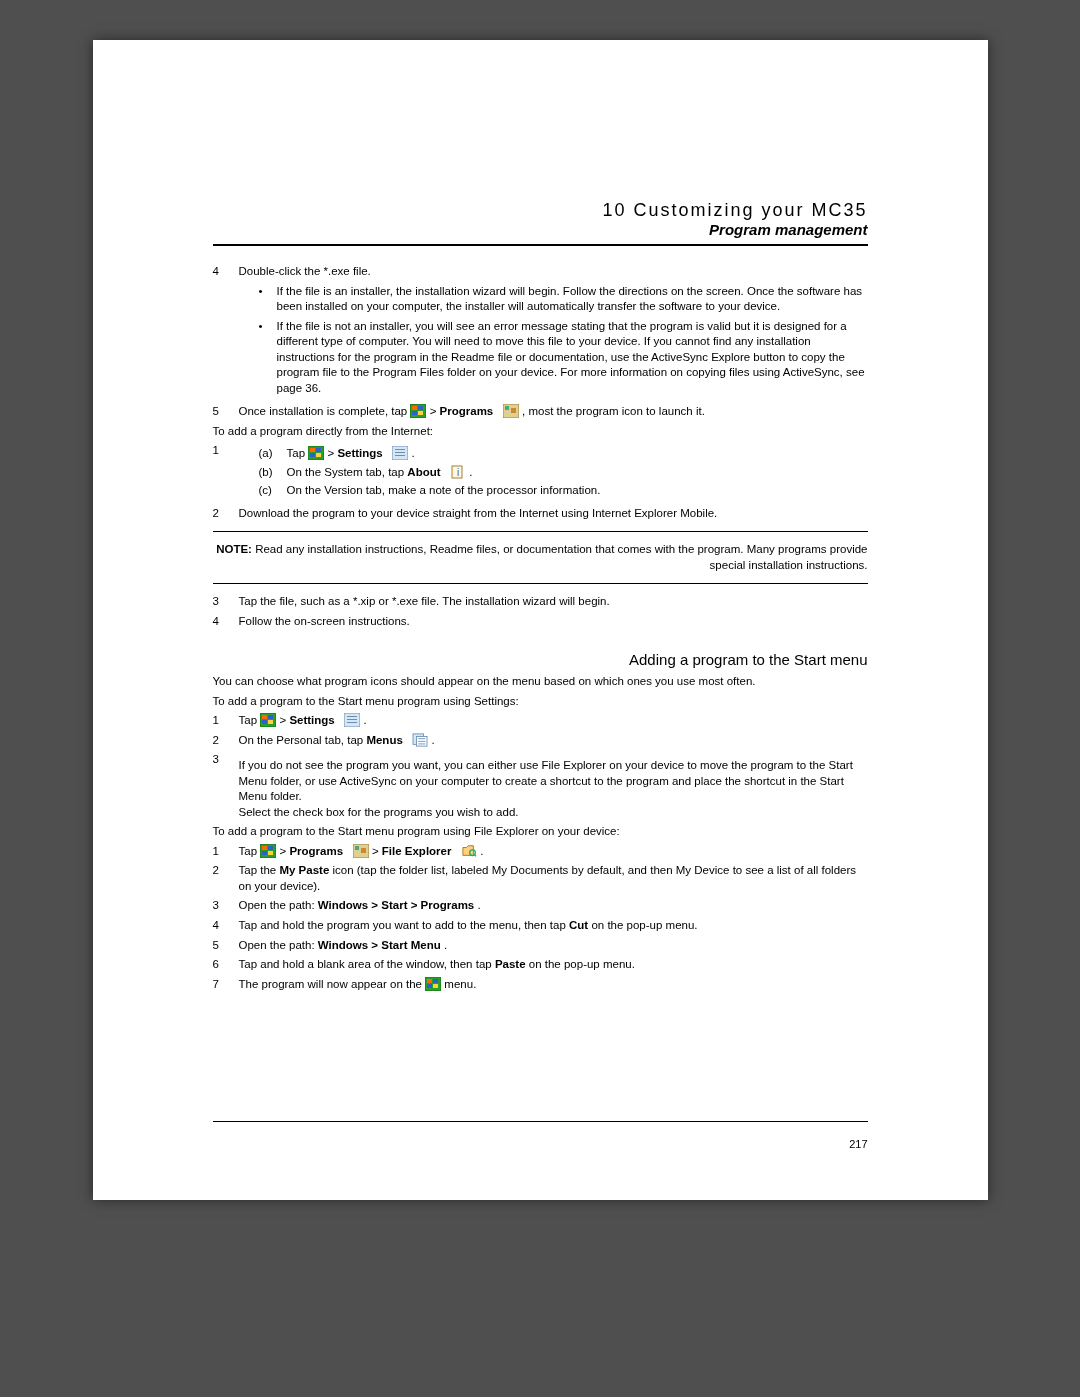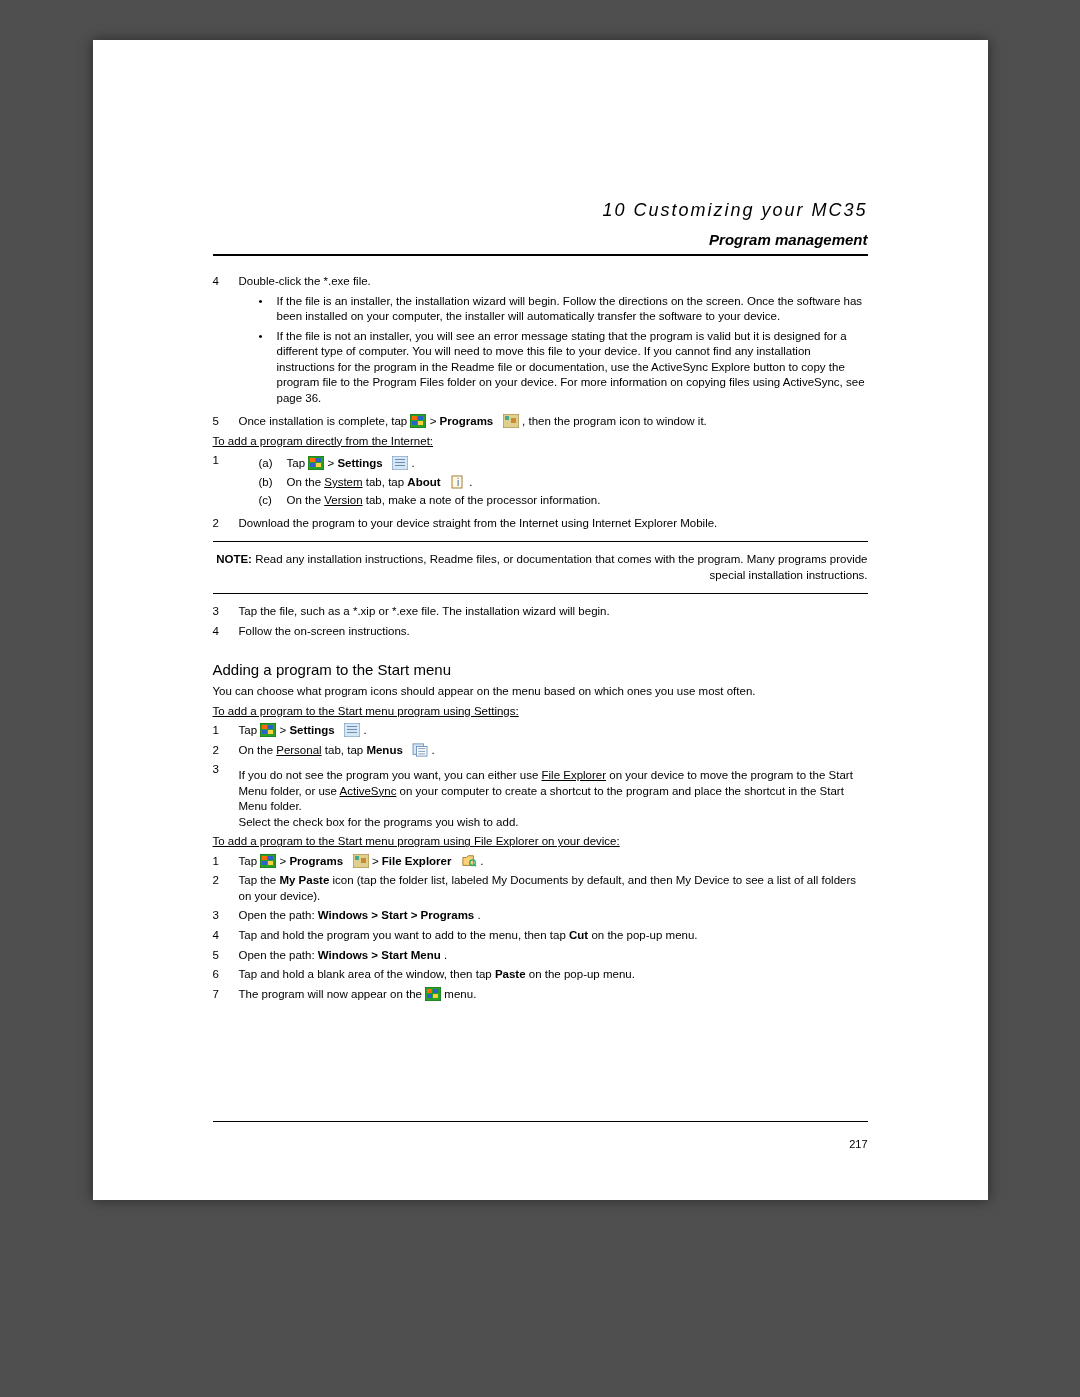--- a/index.html
+++ b/index.html
@@ -20,41 +20,40 @@
     color: #000;
     box-sizing: border-box;
   }
   .header {
     text-align: right;
     margin-bottom: 6px;
   }
   .header .chapter {
     font-size: 18px;
     letter-spacing: 2px;
-    margin-bottom: 10px;
-    font-style: italic;
+    margin-bottom: 0;
   }
   .header .section {
     font-size: 15px;
     font-style: italic;
     font-weight: bold;
   }
   hr.thick { border: none; border-top: 2.5px solid #000; margin: 6px 0 18px 0; }
   hr.thin  { border: none; border-top: 1px solid #000; margin: 10px 0; }
   .ol-row { display: flex; font-size: 11.5px; line-height: 1.35; margin: 4px 0; }
   .ol-num { width: 26px; flex-shrink: 0; }
   .ol-body { flex: 1; }
   .bullet-row { display: flex; font-size: 11.5px; line-height: 1.35; margin: 4px 0 4px 20px; }
   .bullet-mark { width: 18px; flex-shrink: 0; }
   .sub-row { display: flex; font-size: 11.5px; line-height: 1.35; margin: 3px 0 3px 20px; }
   .sub-letter { width: 28px; flex-shrink: 0; }
-  .u { text-decoration: underline; }
+  .u { }
   .b { font-weight: bold; margin-top: 15px; }
   .note { font-size: 11.5px; line-height: 1.35; margin: 8px 0; text-align: right; }
-  .subhead { font-size: 15px; margin: 22px 0 6px 0; }
+  .subhead { font-size: 15px; margin: 22px 0 6px 0; text-align: right; }
   .para { font-size: 11.5px; line-height: 1.35; margin: 4px 0; }
   .icon {
     display: inline-block;
     vertical-align: middle;
     width: 16px; height: 14px;
     position: relative;
     top: -1px;
   }
   .icon svg { width: 16px; height: 14px; display: block; }
   .pagenum { position: absolute; bottom: 50px; right: 120px; font-size: 11px; }
@@ -98,21 +97,21 @@
             <rect x="8" y="7" width="5" height="4" fill="#ffd23a"></rect>
           </svg></span>
       <span> &gt; </span>
       <span class="b">Programs</span>
       <span>&nbsp;</span>
       <span class="icon"><svg viewBox="0 0 16 14">
             <rect x="0" y="0" width="16" height="14" fill="#e0d090" stroke="#a08040"></rect>
             <rect x="2" y="2" width="4" height="4" fill="#4a8"></rect>
             <rect x="8" y="4" width="5" height="5" fill="#c83"></rect>
           </svg></span>
-      <span>, then the program icon to window it.</span>
+      <span>, most the program icon to launch it.</span>
     </div>
   </div>
 
   <div class="para u">To add a program directly from the Internet:</div>
 
   <div class="ol-row">
     <div class="ol-num">1</div>
     <div class="ol-body">
       <div class="sub-row">
         <div class="sub-letter">(a)</div>

